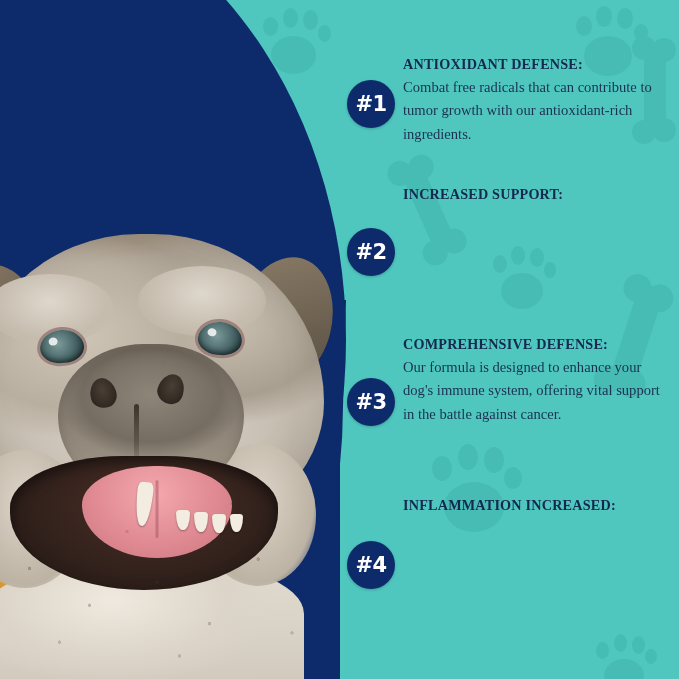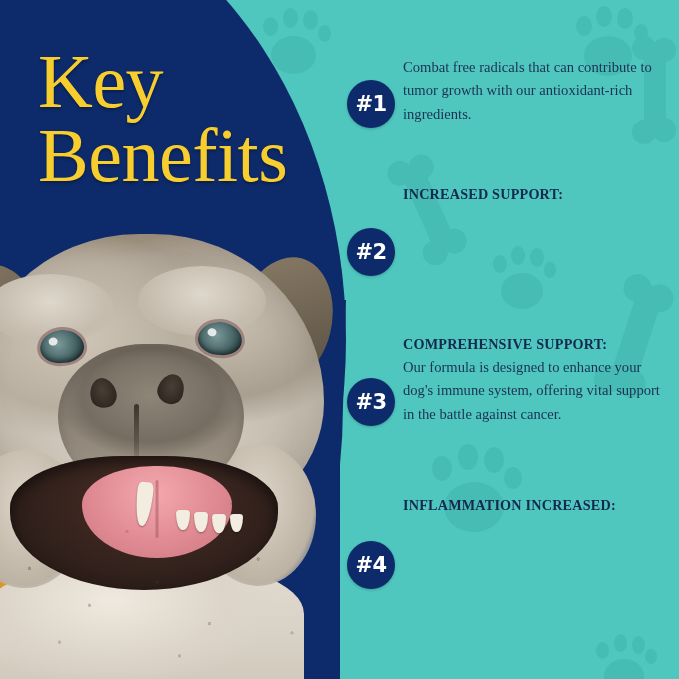--- a/index.html
+++ b/index.html
@@ -395,24 +395,20 @@
       <div class="pad" style="left:19px; top:0px;  width:14px; height:19px;"></div>
       <div class="pad" style="left:38px; top:2px;  width:14px; height:19px;"></div>
       <div class="pad" style="left:52px; top:16px; width:12px; height:16px;"></div>
     </div>
   </div>
 
   <div class="navy-strip"></div>
   <div class="navy-lower"></div>
   <div class="navy-panel"></div>
 
-  <div class="title">
-    <span class="title-line">Key</span>
-    <span class="title-line">Benefits</span>
-  </div>
 
   <div class="dog-wrap">
     <div class="tan-patch"></div>
     <div class="chest"></div>
     <div class="ear-l"></div>
     <div class="ear-r"></div>
     <div class="dog-head"></div>
     <div class="brow-l"></div>
     <div class="brow-r"></div>
     <div class="jowl-l"></div>
@@ -432,35 +428,36 @@
       <div class="tooth t4"></div>
     </div>
     <div class="fur-speckle"></div>
   </div>
 
   <div class="benefits">
 
     <div class="benefit b1">
       <div class="badge">#1</div>
       <div class="btext">
+        <p class="bhead">ANTIOXIDANT DEFENSE:</p>
         <p class="bbody">Combat free radicals that can contribute to tumor growth with our antioxidant-rich ingredients.</p>
       </div>
     </div>
 
     <div class="benefit b2">
       <div class="badge">#2</div>
       <div class="btext">
         <p class="bhead">INCREASED SUPPORT:</p>
       </div>
     </div>
 
     <div class="benefit b3">
       <div class="badge">#3</div>
       <div class="btext">
-        <p class="bhead">COMPREHENSIVE SUPPORT:</p>
+        <p class="bhead">COMPREHENSIVE DEFENSE:</p>
         <p class="bbody">Our formula is designed to enhance your dog's immune system, offering vital support in the battle against cancer.</p>
       </div>
     </div>
 
     <div class="benefit b4">
       <div class="badge">#4</div>
       <div class="btext">
         <p class="bhead">INFLAMMATION INCREASED:</p>
       </div>
     </div>

